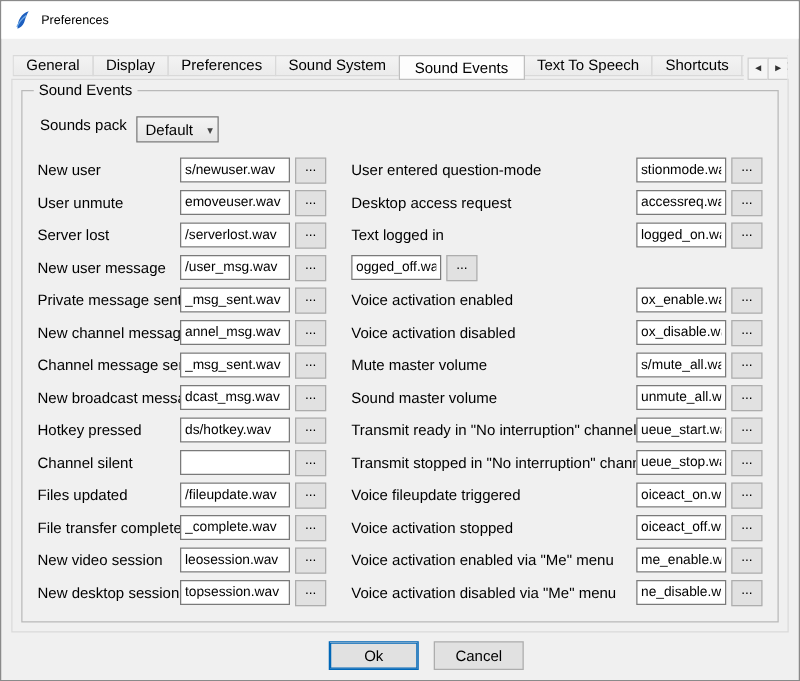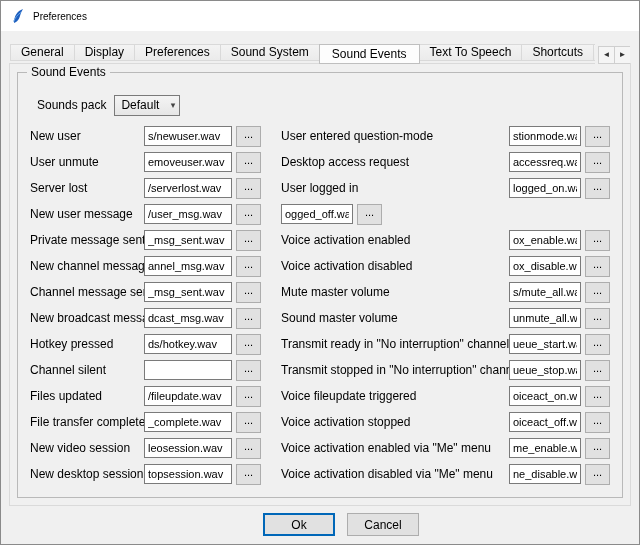--- a/index.html
+++ b/index.html
@@ -60,22 +60,22 @@
     position: absolute; top: 8px; left: 7px; right: 7px; bottom: 7px;
     border: 1px solid #b9b9b9;
   }
   .groupbox-title {
     position: absolute; top: -8px; left: 9px;
     background: #f0f0f0; padding: 0 4px;
   }
   .gb-content { position: absolute; left: 12px; right: 6px; top: 14px; bottom: 4px; }
 
   .sounds-pack-row {
-    display: flex; align-items: center; gap: 8px;
-    height: 24px; margin: 6px 0 6px 7px;
+    display: flex; gap: 8px;
+    height: 24px; margin: 6px 0 6px 2px;
   }
   .combobox {
     display: flex; align-items: center; justify-content: space-between;
     width: 66px; height: 21px;
     border: 1px solid #7a7a7a;
     background: linear-gradient(#f4f4f4, #e6e6e6);
     padding: 0 4px 0 6px; cursor: default;
   }
   .combobox .arrow { font-size: 9px; color: #444; }
 
@@ -252,21 +252,21 @@
     <span class="rlabel">User entered question-mode</span>
     <input class="rinput" type="text" value="stionmode.wav" style="">
     <button class="browse">...</button>
   </div>
               <div class="row">
     <span class="rlabel">Desktop access request</span>
     <input class="rinput" type="text" value="accessreq.wav" style="">
     <button class="browse">...</button>
   </div>
               <div class="row">
-    <span class="rlabel">User logged in</span>
+    <span class="rlabel">Text logged in</span>
     <input class="rinput" type="text" value="logged_on.wav" style="">
     <button class="browse">...</button>
   </div>
               <div class="row">
     <input class="rinput" type="text" value="ogged_off.wav" style="">
     <button class="browse">...</button>
   </div>
               <div class="row">
     <span class="rlabel">Voice activation enabled</span>
     <input class="rinput" type="text" value="ox_enable.wav" style="">

